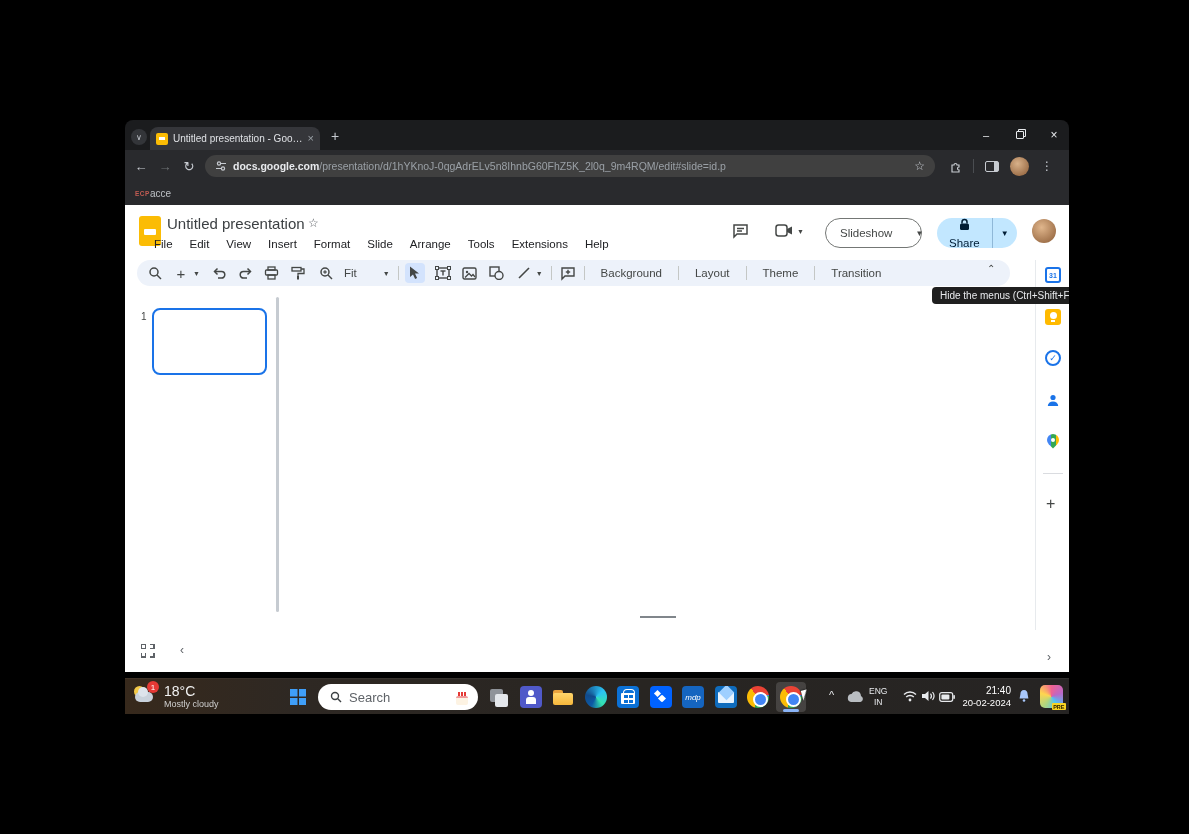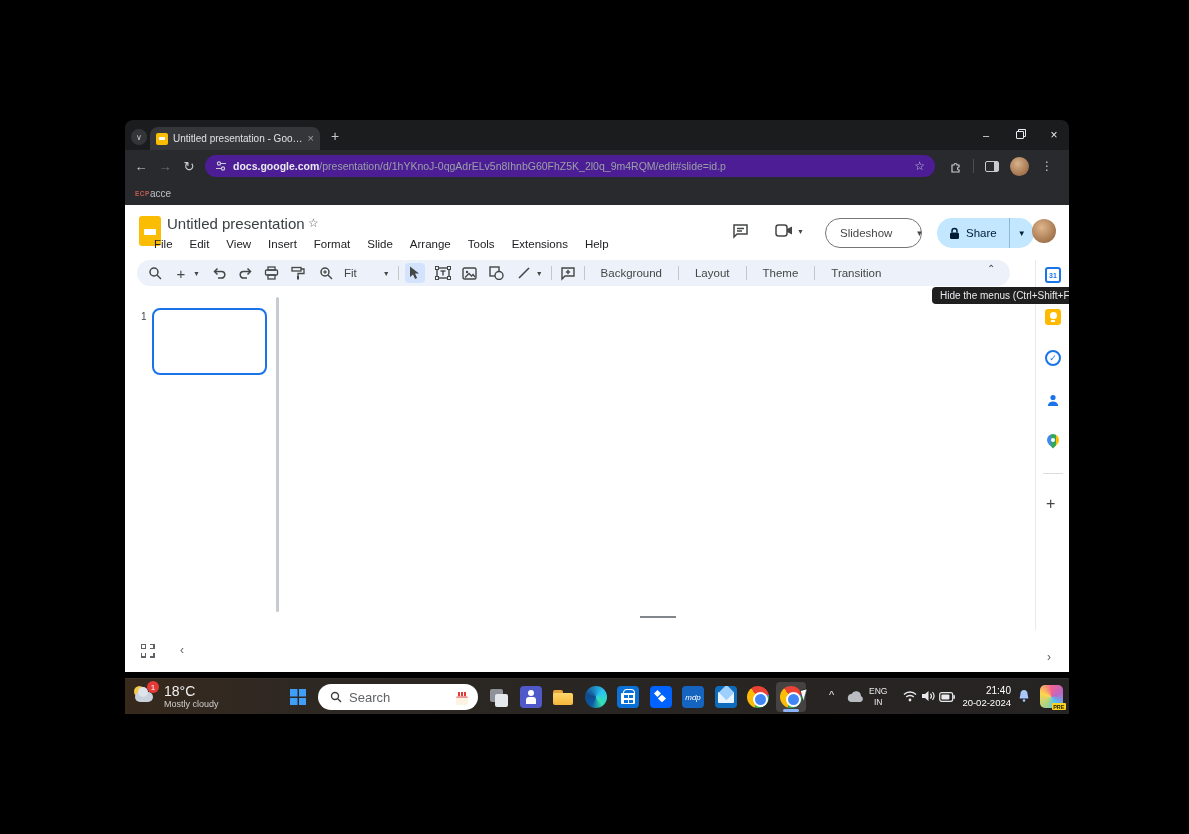--- a/index.html
+++ b/index.html
@@ -17,21 +17,21 @@
   .slides-favicon{width:12px;height:12px;background:#fbbc04;border-radius:2px;position:relative;flex:0 0 12px;}
   .slides-favicon::after{content:"";position:absolute;left:3px;top:4.5px;width:6px;height:3px;background:#fff;border-radius:0.5px;}
   .tab-close{color:#9aa0a6;font-size:11px;line-height:1;cursor:default;}
   .tsearch{position:absolute;left:6px;top:9px;width:16px;height:16px;border-radius:50%;background:#333539;
            color:#c7cbd1;font-size:8px;display:flex;align-items:center;justify-content:center;}
   .newtab{position:absolute;left:206px;top:8px;color:#c7cbd1;font-size:14px;}
   .wctl{position:absolute;top:6px;height:18px;display:flex;align-items:center;justify-content:center;color:#e8eaed;}
   .restore-box{width:8px;height:8px;border:1px solid #e8eaed;border-radius:1px;box-shadow:2px -2px 0 -1px #1b1c1e,2px -2px 0 0 #e8eaed;}
   .addrrow{position:absolute;left:0;top:30px;width:944px;height:32px;background:#292a2d;display:flex;align-items:center;}
   .navbtn{width:24px;height:24px;display:flex;align-items:center;justify-content:center;font-size:13px;color:#c7cbd1;}
-  .omnibox{height:22px;width:730px;margin-left:4px;background:#4c1d95;border-radius:11px;display:flex;align-items:center;padding:0 10px;gap:6px;}
+  .omnibox{height:22px;width:730px;margin-left:4px;background:#404040;border-radius:11px;display:flex;align-items:center;padding:0 10px;gap:6px;}
   .url{font-size:10.5px;white-space:nowrap;overflow:hidden;flex:1;}
   .url .host{color:#e8eaed;font-weight:bold;}
   .url .path{color:#9aa0a6;}
   .star{color:#c7cbd1;font-size:12px;}
   .sep-v{width:1px;height:14px;background:#4a4d51;}
   .sidepanel-ic{width:14px;height:11px;border:1.5px solid #c7cbd1;border-radius:2px;position:relative;}
   .sidepanel-ic::after{content:"";position:absolute;right:0;top:0;width:4px;height:100%;background:#c7cbd1;}
   .avatar-s{width:19px;height:19px;border-radius:50%;background:radial-gradient(circle at 40% 35%,#d8b18a,#8a5a34);}
   .kebab{color:#c7cbd1;font-size:12px;}
   .bookrow{position:absolute;left:0;top:62px;width:944px;height:23px;background:#292a2d;display:flex;align-items:center;padding-left:10px;}
@@ -44,21 +44,21 @@
   .doc-title{position:absolute;left:42px;top:10px;font-size:15px;color:#3c4043;}
   .hdr-star{position:absolute;left:183px;top:11px;font-size:12px;color:#5f6368;}
   .menubar{position:absolute;left:24px;top:31px;display:flex;gap:7px;}
   .menu-item{font-size:11.5px;color:#202124;padding:2px 5px;border-radius:4px;}
   .hico{position:absolute;color:#444746;}
   .pill-btn{position:absolute;top:13px;height:30px;border:1px solid #747775;border-radius:15px;display:flex;align-items:center;background:#fff;}
   .pill-main{padding:0 14px;font-size:11.5px;color:#444746;}
   .pill-div{width:1px;height:100%;background:#747775;}
   .pill-caret{padding:0 9px;font-size:8px;color:#444746;}
   .share-btn{position:absolute;left:812px;top:13px;height:30px;background:#c2e7ff;border-radius:15px;display:flex;align-items:center;}
-  .share-main{display:flex;align-items:center;gap:6px;padding:0 12px;font-size:11.5px;color:#001d35;}
+  .share-main{display:flex;align-items:center;gap:6px;padding:0 12px;font-size:11.5px;color:#001d35;flex-direction:column;}
   .share-div{width:1px;height:100%;background:#8fb8d8;}
   .share-caret{padding:0 8px;font-size:8px;color:#001d35;}
   .avatar-b{position:absolute;left:907px;top:14px;width:24px;height:24px;border-radius:50%;background:radial-gradient(circle at 40% 35%,#e0b68c,#8a5a34);}
   .toolbar{position:absolute;left:12px;top:55px;width:873px;height:26px;background:#edf2fa;border-radius:13px;display:flex;align-items:center;padding:0 8px;}
   .tbi{display:flex;align-items:center;justify-content:center;height:20px;min-width:20px;color:#444746;}
   .tb-caret{font-size:7px;color:#444746;margin:0 2px;}
   .tb-sep{width:1px;height:14px;background:#c4c7c5;margin:0 6px;}
   .tb-text{font-size:11.5px;color:#444746;padding:0 10px;}
   .tb-sel{background:#d3e3fd;border-radius:4px;}
   .collapse-btn{position:absolute;left:862px;top:58px;font-size:10px;color:#444746;}

